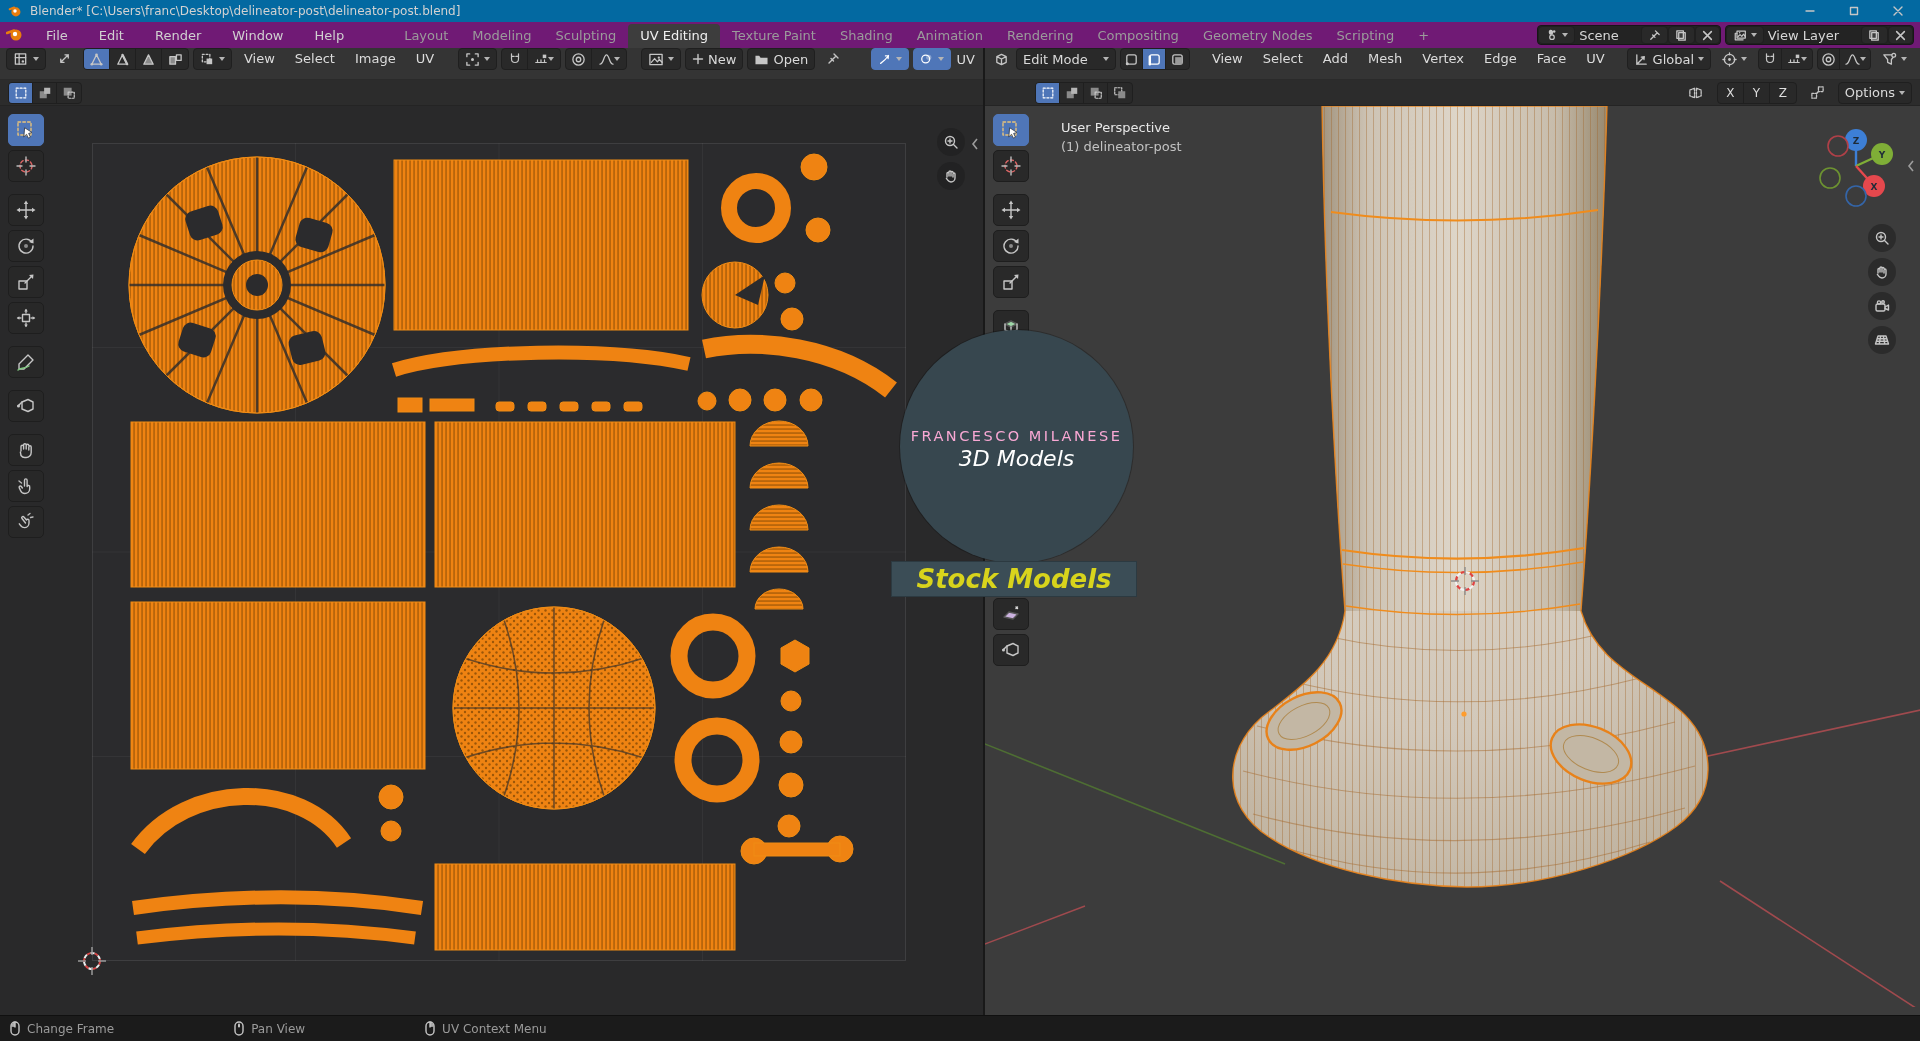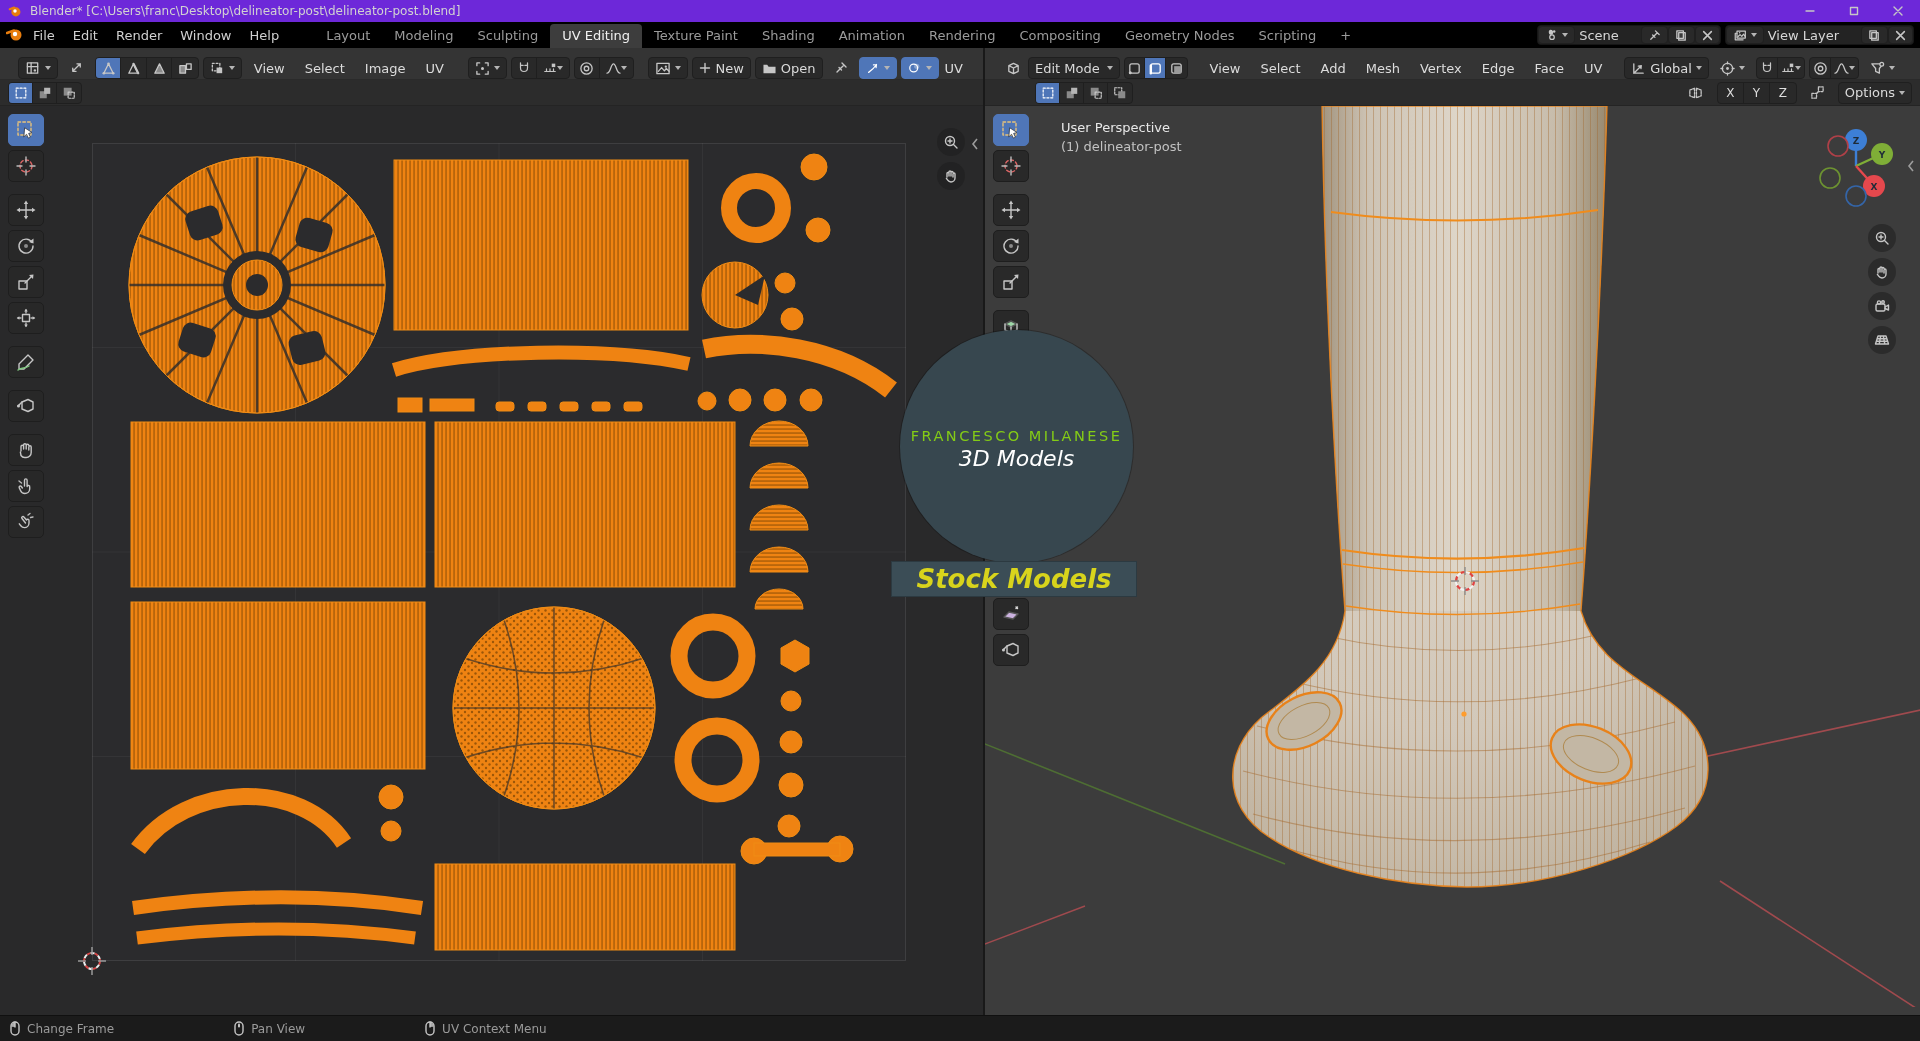--- a/index.html
+++ b/index.html
@@ -1,40 +1,40 @@
 <!DOCTYPE html>
 <html><head>
 <meta charset="utf-8">
 <style>
   *{margin:0;padding:0;box-sizing:border-box;user-select:none}
   html,body{width:1920px;height:1041px;overflow:hidden;background:#1f1f1f;
     font-family:"DejaVu Sans","Liberation Sans",sans-serif;color:#cfcfcf;font-size:13px}
   .app{width:1920px;height:1041px;display:flex;flex-direction:column}
   
-  .titlebar{height:22px;background:#6d28d9;display:flex;align-items:center;gap:8px;padding-left:8px;flex:none}
+  .titlebar{height:22px;background:#0369a1;display:flex;align-items:center;gap:8px;padding-left:8px;flex:none}
   .titlebar .ttl{font-size:12px;color:#d2d2d2;white-space:nowrap}
   .wincontrols{margin-left:auto;display:flex;height:22px}
   .wincontrols .wc{width:44px;height:22px;display:flex;align-items:center;justify-content:center;color:#ddd;font-size:11px}
   
-  .menubar{height:26px;background:#000000;display:flex;align-items:center;padding:0 6px;flex:none;gap:0}
+  .menubar{height:26px;background:#701a75;display:flex;align-items:center;padding:0 6px;flex:none;gap:13px}
   .mtext{padding:3px 9px;color:#d0d0d0;border-radius:3px}
   .tabs{display:flex;margin-left:26px;align-items:flex-end;height:26px}
   .tab{padding:4px 12px 5px;color:#9b9b9b;border-radius:4px 4px 0 0;white-space:nowrap}
   .tab.active{background:#3d3d3d;color:#f0f0f0}
   .rightclust{margin-left:auto;display:flex;align-items:center;gap:4px}
   .widget{display:flex;align-items:center;background:#232323;border:1px solid #161616;border-radius:4px;height:20px;overflow:hidden}
   .widget .seg{padding:0 6px;display:flex;align-items:center;gap:3px;height:100%}
   .widget .lbl{color:#d6d6d6;padding:0 22px 0 4px}
   .caret{width:0;height:0;border-left:3.5px solid transparent;border-right:3.5px solid transparent;border-top:4.5px solid #b5b5b5}
   
   .main{flex:1;display:flex;position:relative;min-height:0}
   .editor{display:flex;flex-direction:column;min-width:0}
   #uv-editor{width:985px;border-right:2px solid #191919}
   #viewport3d{flex:1}
-  .hdr{height:32px;background:#343434;border-bottom:1px solid #2a2a2a;display:flex;align-items:flex-end;padding:0 18px;gap:4px;flex:none;white-space:nowrap}
+  .hdr{height:32px;background:#343434;border-bottom:1px solid #2a2a2a;display:flex;align-items:flex-start;padding:0 6px;gap:4px;flex:none;white-space:nowrap}
   .subhdr{height:26px;background:#2c2c2c;border-bottom:1px solid #242424;display:flex;align-items:center;padding:0 8px;gap:6px;flex:none}
   .mi{padding:3px 8px;color:#dcdcdc;border-radius:3px}
   .btn{display:flex;align-items:center;gap:4px;background:#292929;border:1px solid #1f1f1f;border-radius:4px;height:22px;padding:0 6px;color:#dadada}
   .btn.flat{background:transparent;border-color:transparent}
   .btn.blue{background:#4f76b8;border-color:#4f76b8}
   .seg{display:flex;background:#292929;border:1px solid #1f1f1f;border-radius:4px;height:22px;overflow:hidden}
   .seg .sb{width:26px;display:flex;align-items:center;justify-content:center;border-right:1px solid #1f1f1f}
   .seg .sb:last-child{border-right:none}
   .seg .sb.on{background:#4f76b8}
   .seg.small .sb{width:24px}
@@ -58,21 +58,21 @@
   
   .vp-overlay{position:absolute;left:76px;top:12px;z-index:4;line-height:19px}
   .vp-overlay .l1{color:#e8e8e8;font-size:13px}
   .vp-overlay .l2{color:#c2c2c2;font-size:13px}
   
   #fm-logo{position:absolute;left:900px;top:282px;width:233px;height:233px;border-radius:50%;
     background:#37474f;z-index:20;display:flex;flex-direction:column;align-items:center;justify-content:center;box-shadow:0 0 0 1px rgba(0,0,0,.25)}
   #fm-logo .fm{font-size:96px;font-style:italic;line-height:.9;letter-spacing:-4px;margin-left:-6px}
   #fm-logo .fm .f{color:#fff;font-weight:200}
   #fm-logo .fm .m{color:#29abe2;font-weight:400}
-  #fm-logo .nm{color:#84cc16;font-size:14.5px;letter-spacing:2.5px;margin-top:6px;white-space:nowrap}
+  #fm-logo .nm{color:#f9a8d4;font-size:14.5px;letter-spacing:2.5px;margin-top:6px;white-space:nowrap}
   #fm-logo .tg{color:#fff;font-style:italic;font-size:22px;margin-top:2px}
   #fm-banner{position:absolute;left:891px;top:513px;width:246px;height:36px;background:#3b4d56;border:1px solid #2c3a41;
     z-index:21;display:flex;align-items:center;justify-content:center}
   #fm-banner span{color:#d8d41c;font-weight:bold;font-style:italic;font-size:26px;white-space:nowrap}
   
   .statusbar{height:26px;background:#1b1b1b;border-top:1px solid #101010;display:flex;align-items:center;flex:none;padding:0 10px;font-size:12px;color:#9a9a9a}
   .hint{display:flex;align-items:center;gap:7px;margin-right:120px;white-space:nowrap}
   .stats{margin-left:auto;color:#ababab;white-space:nowrap}
   svg.ic{stroke:#c6c6c6;fill:none;stroke-width:1.4;stroke-linecap:round;stroke-linejoin:round}
   svg.ic .fil{fill:#c6c6c6;stroke:none}

